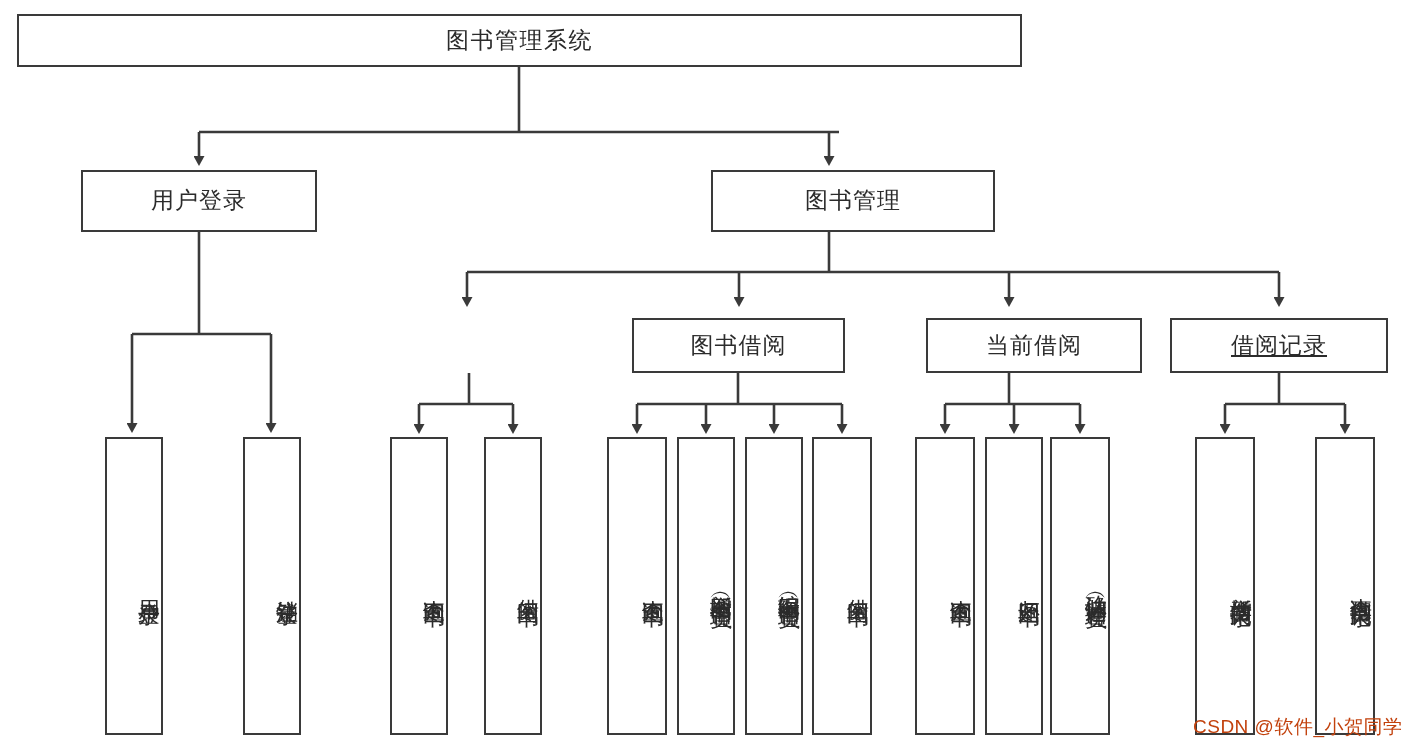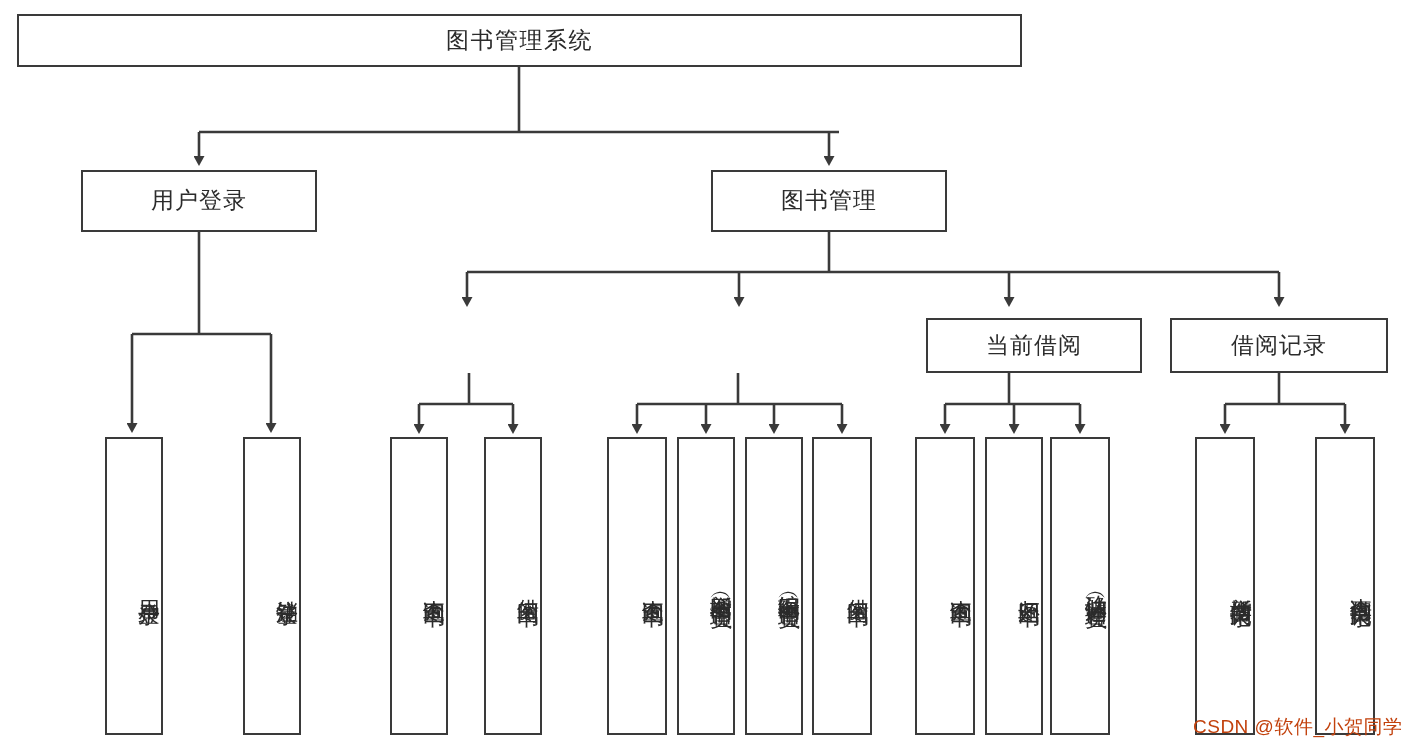--- a/index.html
+++ b/index.html
@@ -125,24 +125,25 @@
       <path d="M1279,373 L1279,404"></path>
       <path d="M1225,404 L1345,404"></path>
       <path d="M1225,404 L1225,425" marker-end="url(#arrow)"></path>
       <path d="M1345,404 L1345,425" marker-end="url(#arrow)"></path>
     </g>
   </svg>
 
   <div class="node root" style="left:17px; top:14px; width:1005px; height:53px;">图书管理系统</div>
 
   <div class="node h" style="left:81px; top:170px; width:236px; height:62px;">用户登录</div>
-  <div class="node h" style="left:711px; top:170px; width:236px; height:62px;">图书管理</div>
+  <div class="node h" style="left:711px; top:170px; width:284px; height:62px;">图书管理</div>
 
+  <div class="node h" style="left:632px; top:318px; width:213px; height:55px;">图书借阅</div>
   <div class="node h" style="left:901px; top:318px; width:216px; height:55px;margin-left:25px;">当前借阅</div>
-  <div class="node h" style="left:1170px; top:318px; width:218px; height:55px;">借阅记录</div>
+  <div class="node h" style="left:1170px; top:318px; width:218px; height:55px;text-decoration:underline;">借阅记录</div>
 
   <div class="node v" style="left:105px; top:437px; width:58px; height:298px;">
     <span class="vtext">用户登录</span>
   </div>
   <div class="node v" style="left:243px; top:437px; width:58px; height:298px;">
     <span class="vtext">注销登录</span>
   </div>
 
   <div class="node v" style="left:390px; top:437px; width:58px; height:298px;">
     <span class="vtext">查询图书</span>

